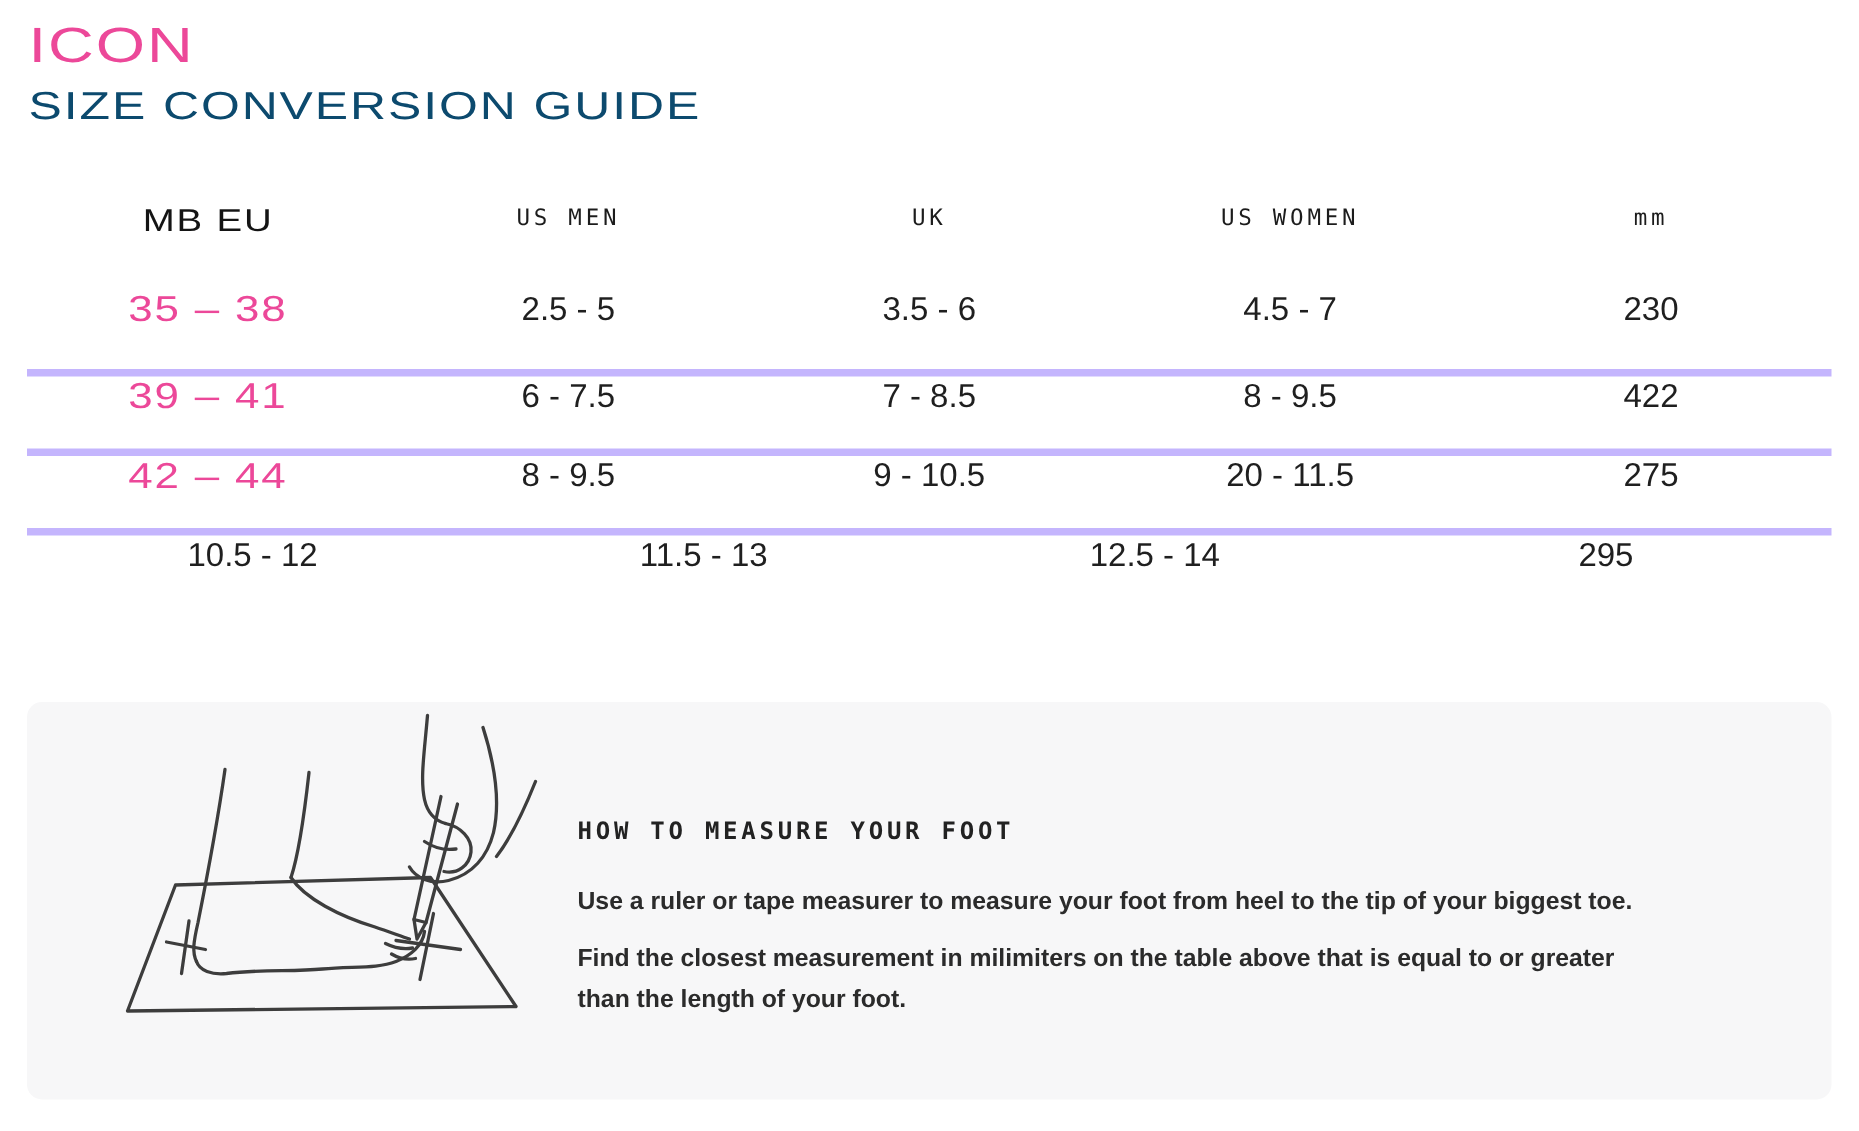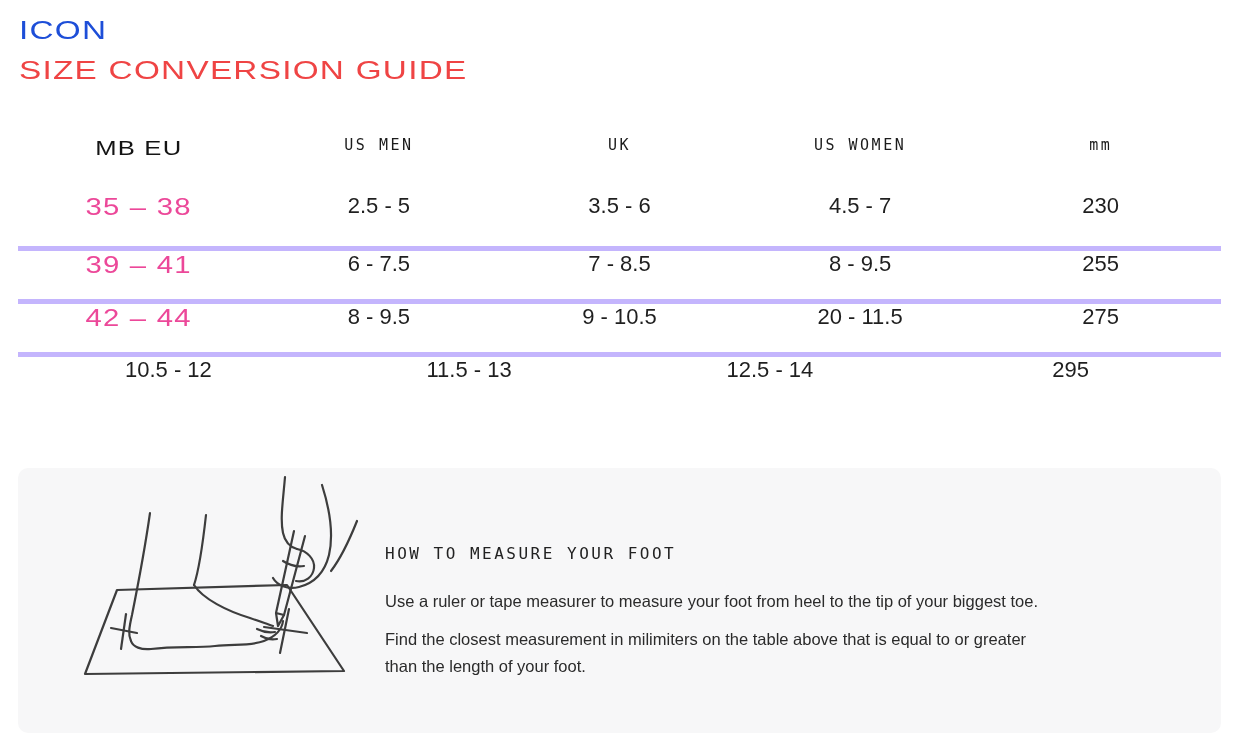--- a/index.html
+++ b/index.html
@@ -25,31 +25,31 @@
     white-space: nowrap;
   }
   .wide-center {
     display: inline-block;
     transform: scaleX(1.22);
     transform-origin: center center;
     letter-spacing: 1px;
     white-space: nowrap;
   }
   .page-title {
-    font-size: 26px;
+    font-size: 33px;
     line-height: 36px;
     font-weight: 500;
-    color: #1d4ed8;
+    color: #ec4899;
   }
   .page-subtitle {
     font-size: 26px;
     line-height: 32px;
     margin-top: 6px;
     font-weight: 400;
-    color: #ef4444;
+    color: #0c4a6e;
   }
   
   .size-table {
     margin: 50px 18px 0 18px;
   }
   .t-row {
     display: flex;
     align-items: flex-start;
   }
   .t-row > div {
@@ -84,20 +84,21 @@
     font-size: 22px;
     color: #1f1f1f;
   }
   
   .measure-panel {
     margin: 63px 18px 0 18px;
     height: 265px;
     background: #f7f7f8;
     border-radius: 10px;
     display: flex;
+    font-weight: bold;
   }
   .illustration-wrap {
     width: 367px;
     flex: 0 0 367px;
     display: flex;
     align-items: center;
     justify-content: center;
   }
   .measure-text {
     padding-top: 76px;
@@ -147,21 +148,21 @@
     <div class="td-val">3.5 - 6</div>
     <div class="td-val">4.5 - 7</div>
     <div class="td-val">230</div>
   </div>
 
   <div class="t-row t-body-row">
     <div class="td-first"><span class="wide-center">39 – 41</span></div>
     <div class="td-val">6 - 7.5</div>
     <div class="td-val">7 - 8.5</div>
     <div class="td-val">8 - 9.5</div>
-    <div class="td-val">255</div>
+    <div class="td-val">422</div>
   </div>
 
   <div class="t-row t-body-row">
     <div class="td-first"><span class="wide-center">42 – 44</span></div>
     <div class="td-val">8 - 9.5</div>
     <div class="td-val">9 - 10.5</div>
     <div class="td-val">20 - 11.5</div>
     <div class="td-val">275</div>
   </div>
 

